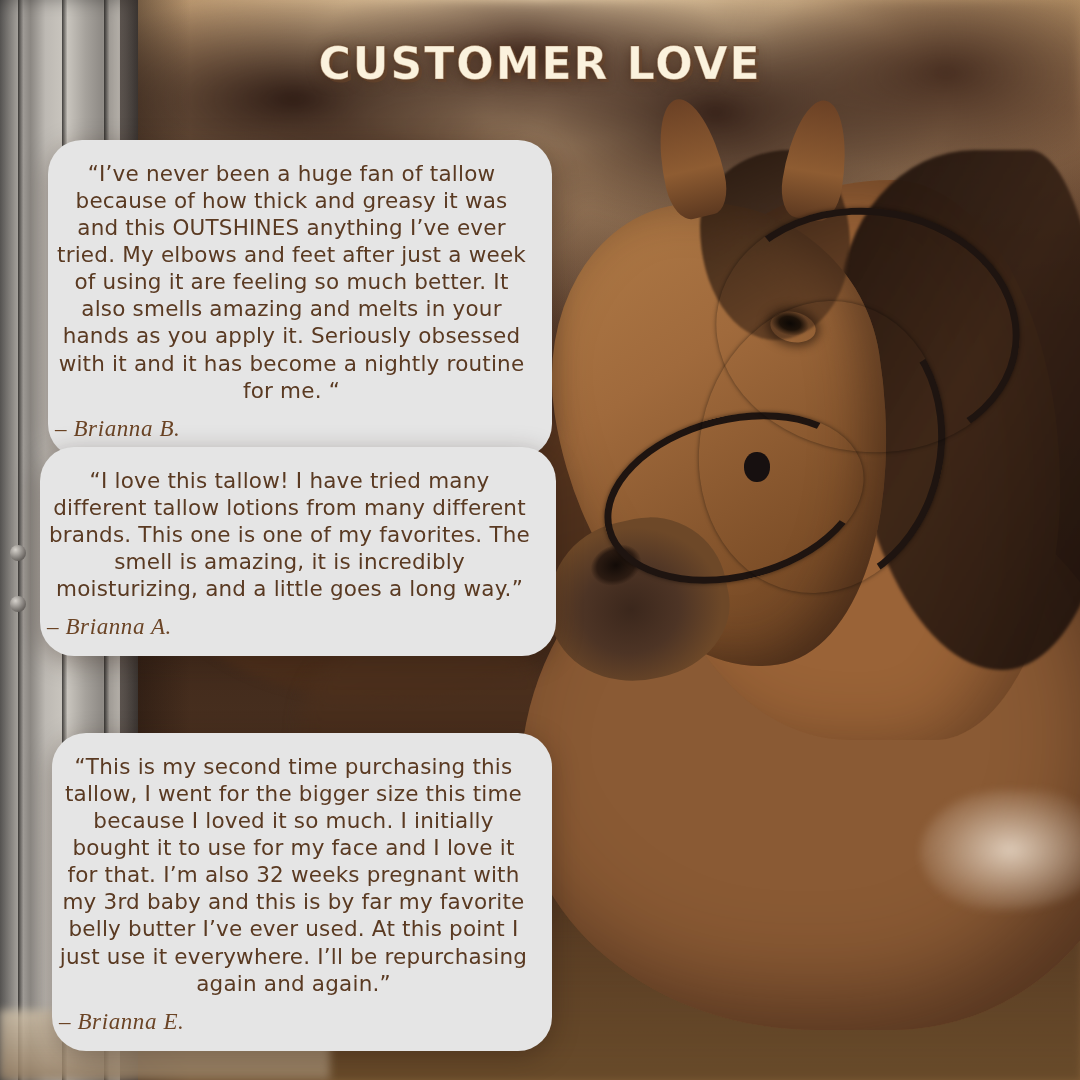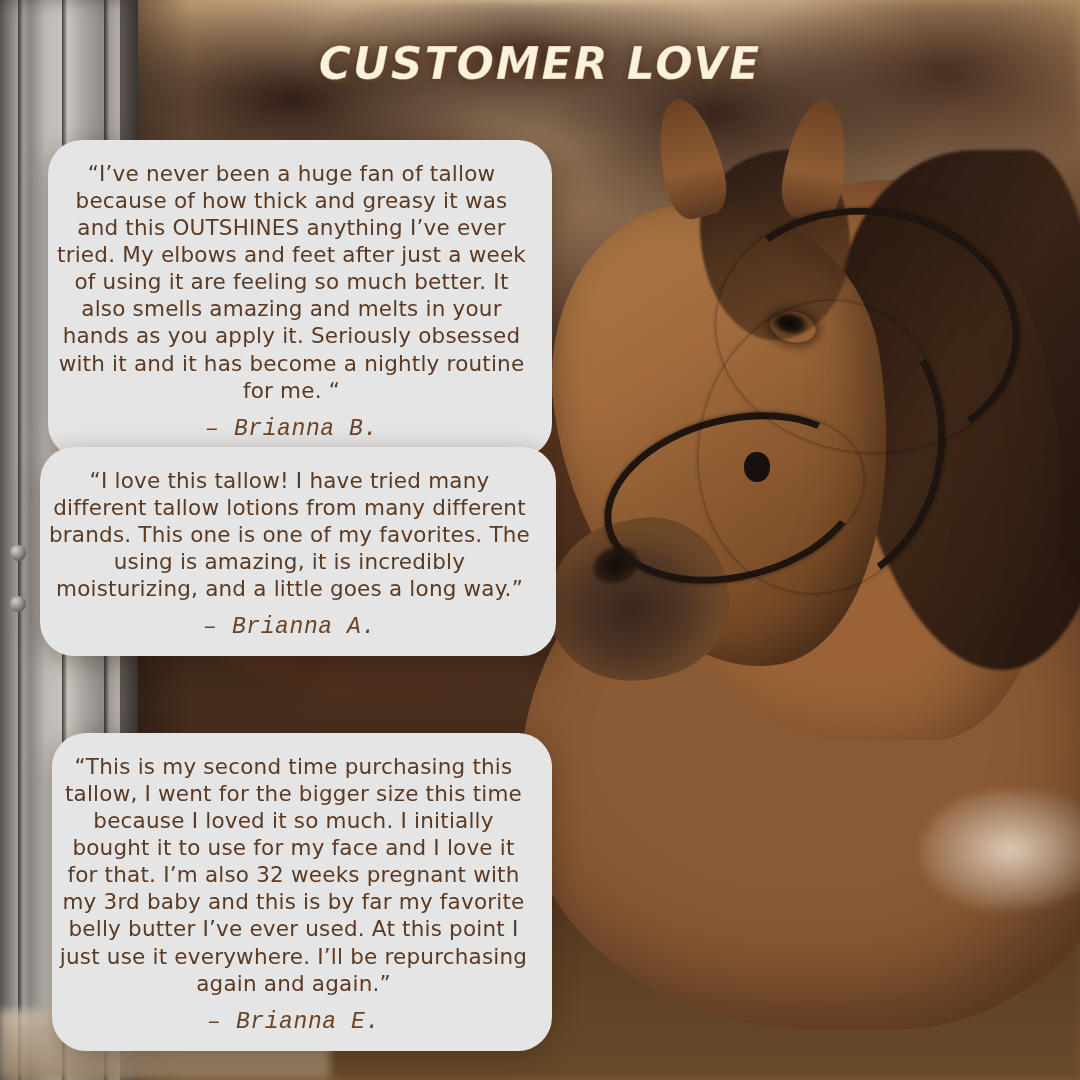--- a/index.html
+++ b/index.html
@@ -216,21 +216,20 @@
     text-align: center;
     font-family: "DejaVu Sans", sans-serif;
     font-weight: bold;
     font-size: 44px;
     letter-spacing: 2px;
     color: #fbf2dd;
     text-shadow:
       0 0 2px rgba(90,56,34,0.9),
       3px 3px 0 rgba(108,70,42,0.55),
       0 2px 14px rgba(60,34,18,0.6);
-    font-style: italic;
     -webkit-text-stroke: 1px rgba(120,80,48,0.35);
   }
 
   
   .card {
     position: absolute;
     background: #e5e5e5;
     border-radius: 34px;
     box-shadow: 0 6px 26px rgba(40,24,14,0.35);
     padding: 20px 24px 16px 7px;
@@ -239,23 +238,22 @@
   .card .body {
     color: #5a3a22;
     font-family: "DejaVu Sans", sans-serif;
     font-size: 21.5px;
     line-height: 1.26;
     text-align: center;
     letter-spacing: 0.2px;
   }
   .card .author {
     margin-top: 12px;
-    text-align: center;
     color: #6b4425;
-    font-family: Liberation Mono, monospace;
+    font-family: Liberation Serif, serif;
     font-style: italic;
     font-size: 23px;
     letter-spacing: 0.6px;
   }
 
   #card1 { left: 48px; top: 140px;  width: 504px; }
   #card2 { left: 40px; top: 447px;  width: 516px; }
   #card3 { left: 52px; top: 704px;  width: 500px; margin-top: 29px; }
 </style>
 </head>
@@ -297,21 +295,21 @@
   <div class="trailer-bottom"></div>
 
   <div class="title">CUSTOMER LOVE</div>
 
   <div class="card" id="card1">
     <div class="body">“I’ve never been a huge fan of tallow because of how thick and greasy it was and this OUTSHINES anything I’ve ever tried. My elbows and feet after just a week of using it are feeling so much better. It also smells amazing and melts in your hands as you apply it. Seriously obsessed with it and it has become a nightly routine for me. “</div>
     <div class="author">– Brianna B.</div>
   </div>
 
   <div class="card" id="card2">
-    <div class="body">“I love this tallow! I have tried many different tallow lotions from many different brands. This one is one of my favorites. The using is amazing, it is incredibly moisturizing, and a little goes a long way.”</div>
+    <div class="body">“I love this tallow! I have tried many different tallow lotions from many different brands. This one is one of my favorites. The smell is amazing, it is incredibly moisturizing, and a little goes a long way.”</div>
     <div class="author">– Brianna A.</div>
   </div>
 
   <div class="card" id="card3">
     <div class="body">“This is my second time purchasing this tallow, I went for the bigger size this time because I loved it so much. I initially bought it to use for my face and I love it for that. I’m also 32 weeks pregnant with my 3rd baby and this is by far my favorite belly butter I’ve ever used. At this point I just use it everywhere. I’ll be repurchasing again and again.”</div>
     <div class="author">– Brianna E.</div>
   </div>
 
 </div>
 

